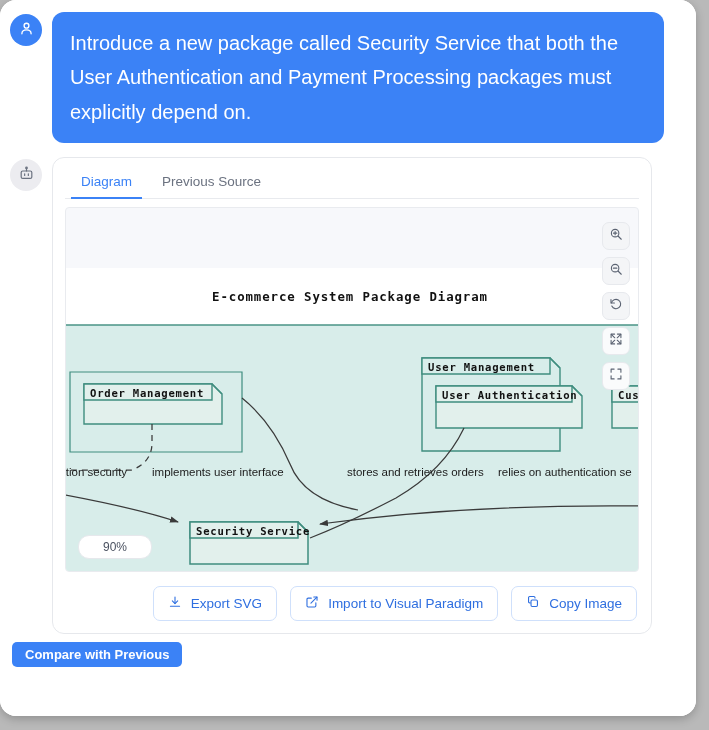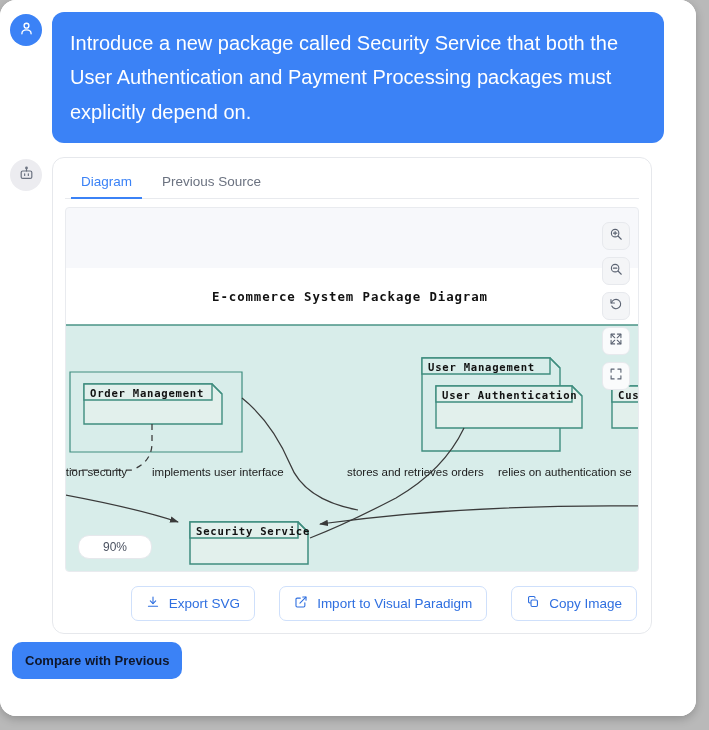--- a/index.html
+++ b/index.html
@@ -118,47 +118,47 @@
     padding: 4px 24px;
     font-size: 12px;
     color: #4b5261;
     z-index: 5;
   }
 
   
   .actions {
     display: flex;
     justify-content: flex-end;
-    gap: 24px;
+    gap: 13px;
     margin-top: 14px;
     padding-right: 2px;
   }
   .act-btn {
     display: inline-flex;
     align-items: center;
     gap: 9px;
     border: 1px solid #cfe0fb;
     background: #ffffff;
     color: #2f6fe0;
     border-radius: 7px;
     font-size: 13.5px;
     padding: 8px 14px;
     cursor: pointer;
     white-space: nowrap;
   }
   .compare-row { margin-top: 8px; padding-left: 2px; }
   .compare-btn {
     display: inline-block;
     background: #3b82f6;
-    color: #0f172a;
+    color: #ffffff;
     border: none;
-    border-radius: 10px;
+    border-radius: 5px;
     font-size: 13px;
     font-weight: bold;
-    padding: 11px 13px;
+    padding: 5px 13px;
     cursor: pointer;
     white-space: nowrap;
   }
   .uml-text {
     font-family: "DejaVu Sans Mono", monospace;
     font-weight: bold;
   }
   .edge-label {
     font-family: "Liberation Sans", sans-serif;
     font-size: 11.5px;

